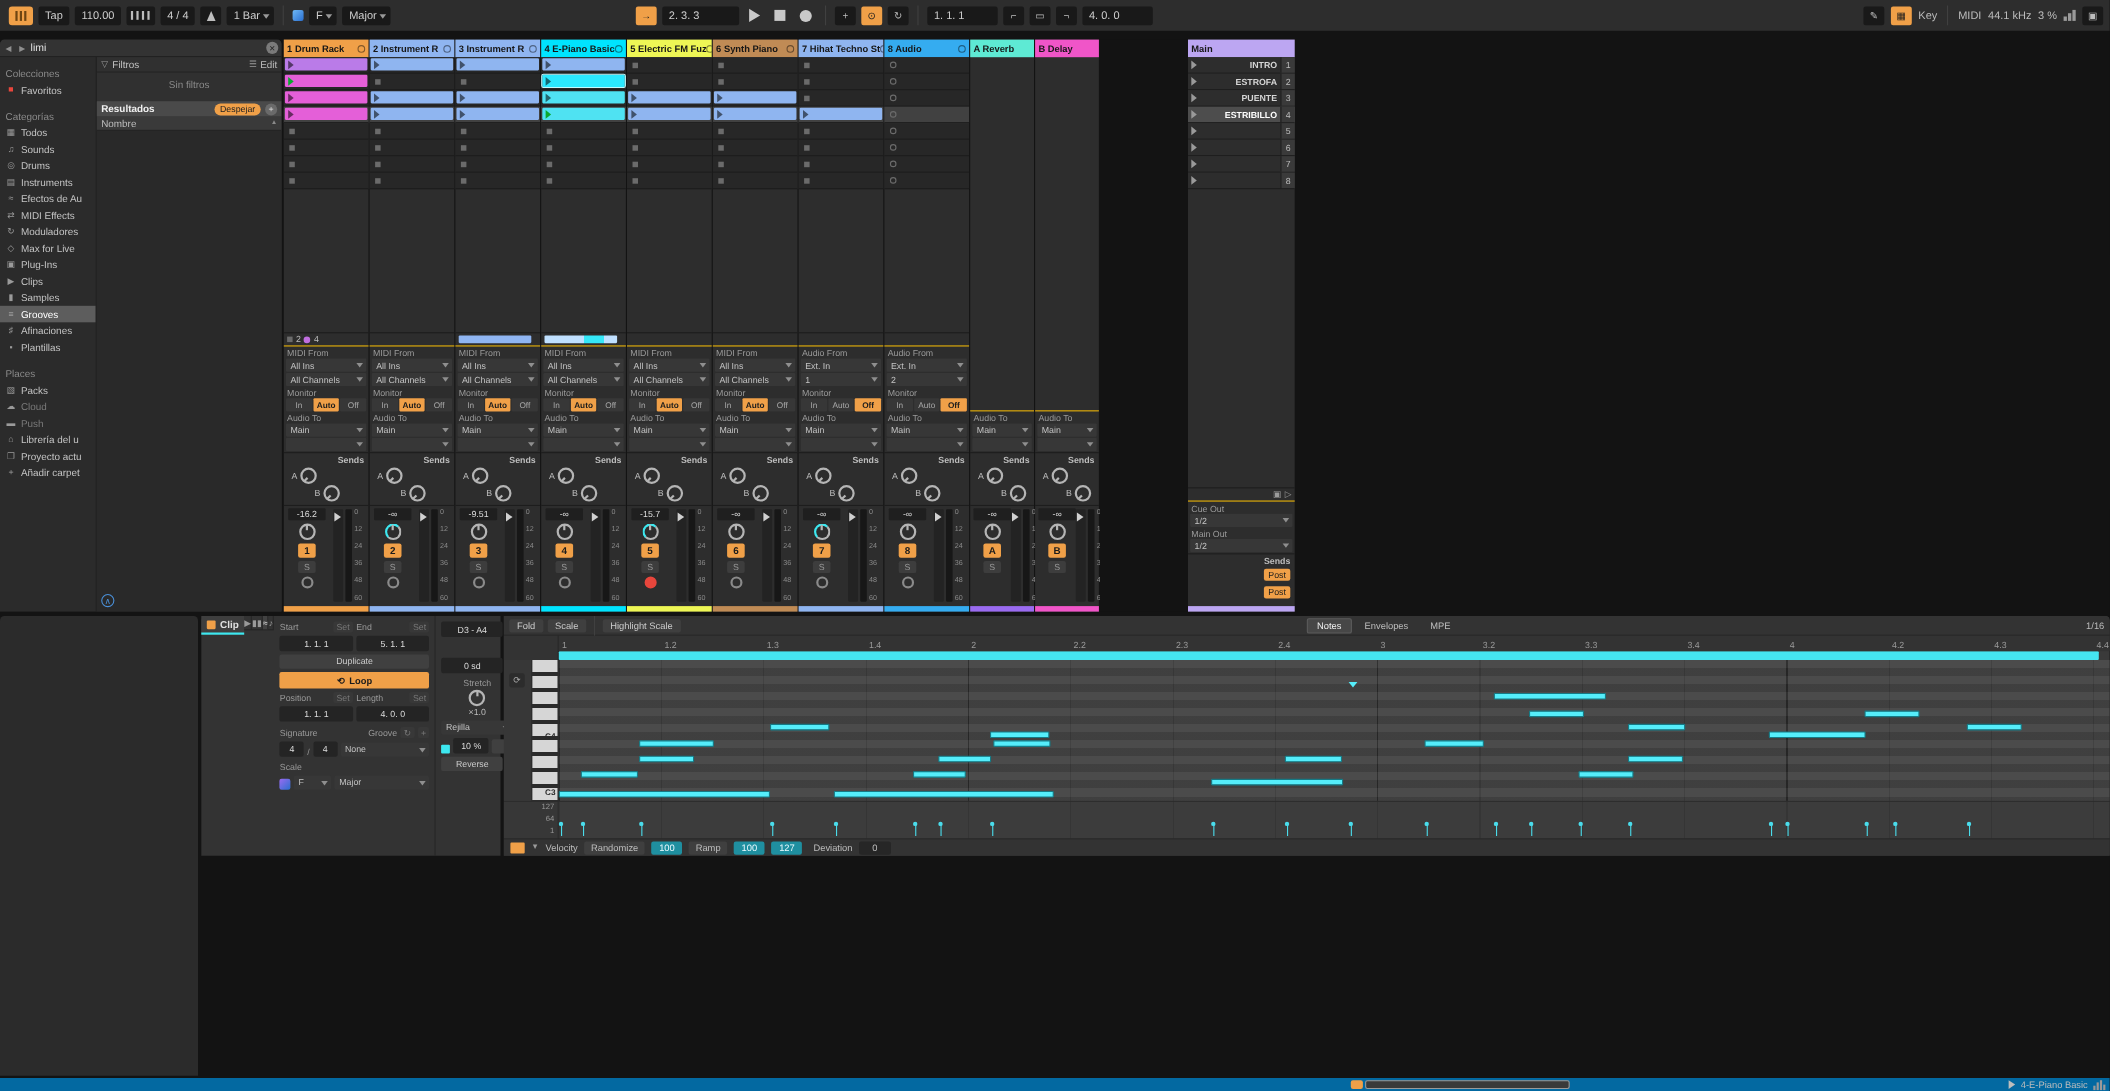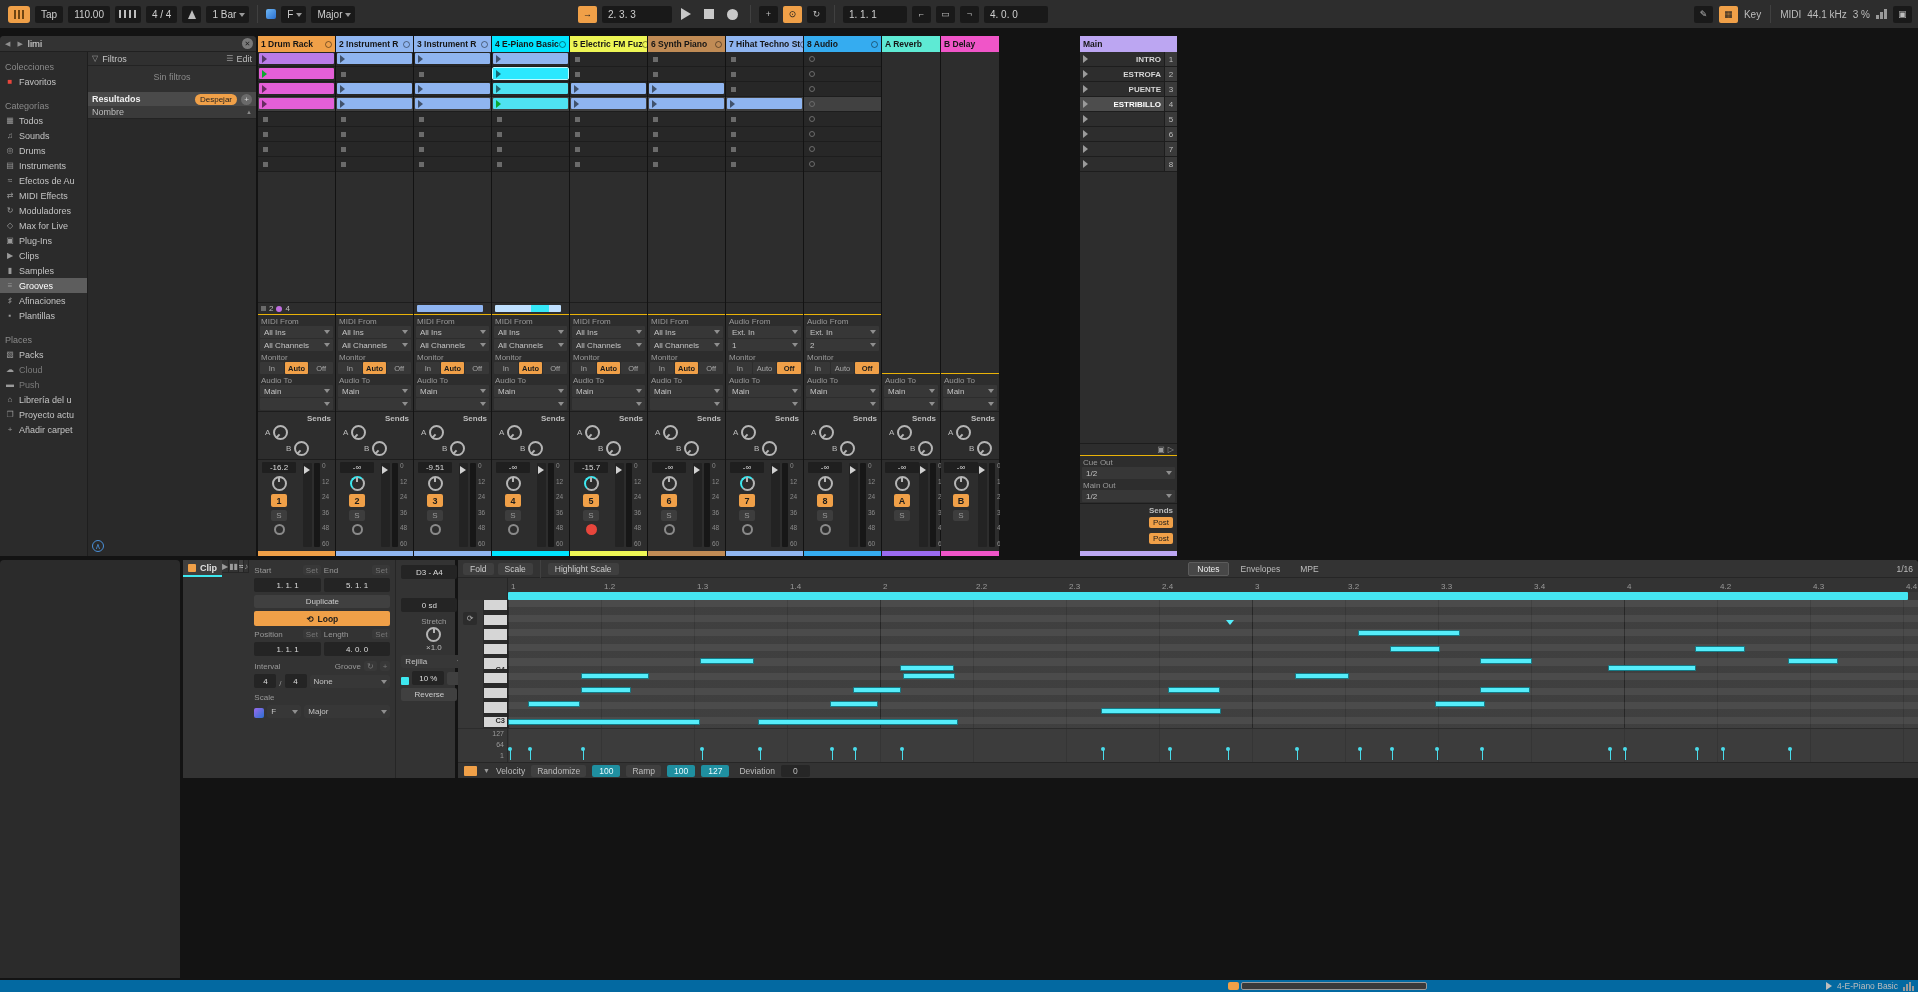--- a/index.html
+++ b/index.html
@@ -1273,21 +1273,21 @@
         <span class="clabel" style="flex:1">Position</span>
         <span class="cset">Set</span>
         <span class="clabel" style="flex:1">Length</span>
         <span class="cset">Set</span>
       </div>
       <div class="clrow">
         <span class="cval">1.  1.  1</span>
         <span class="cval">4.  0.  0</span>
       </div>
       <div class="clrow" style="margin-top:2px">
-        <span class="clabel" style="flex:1">Interval</span>
+        <span class="clabel" style="flex:1">Signature</span>
         <span class="clabel">Groove</span>
         <span class="cset">↻</span>
         <span class="cset">+</span>
       </div>
       <div class="clrow">
         <span class="cval" style="flex:0 0 22px">4</span>
         <span class="clabel">/</span>
         <span class="cval" style="flex:0 0 22px">4</span>
         <span class="cchoose">None</span>
       </div>

